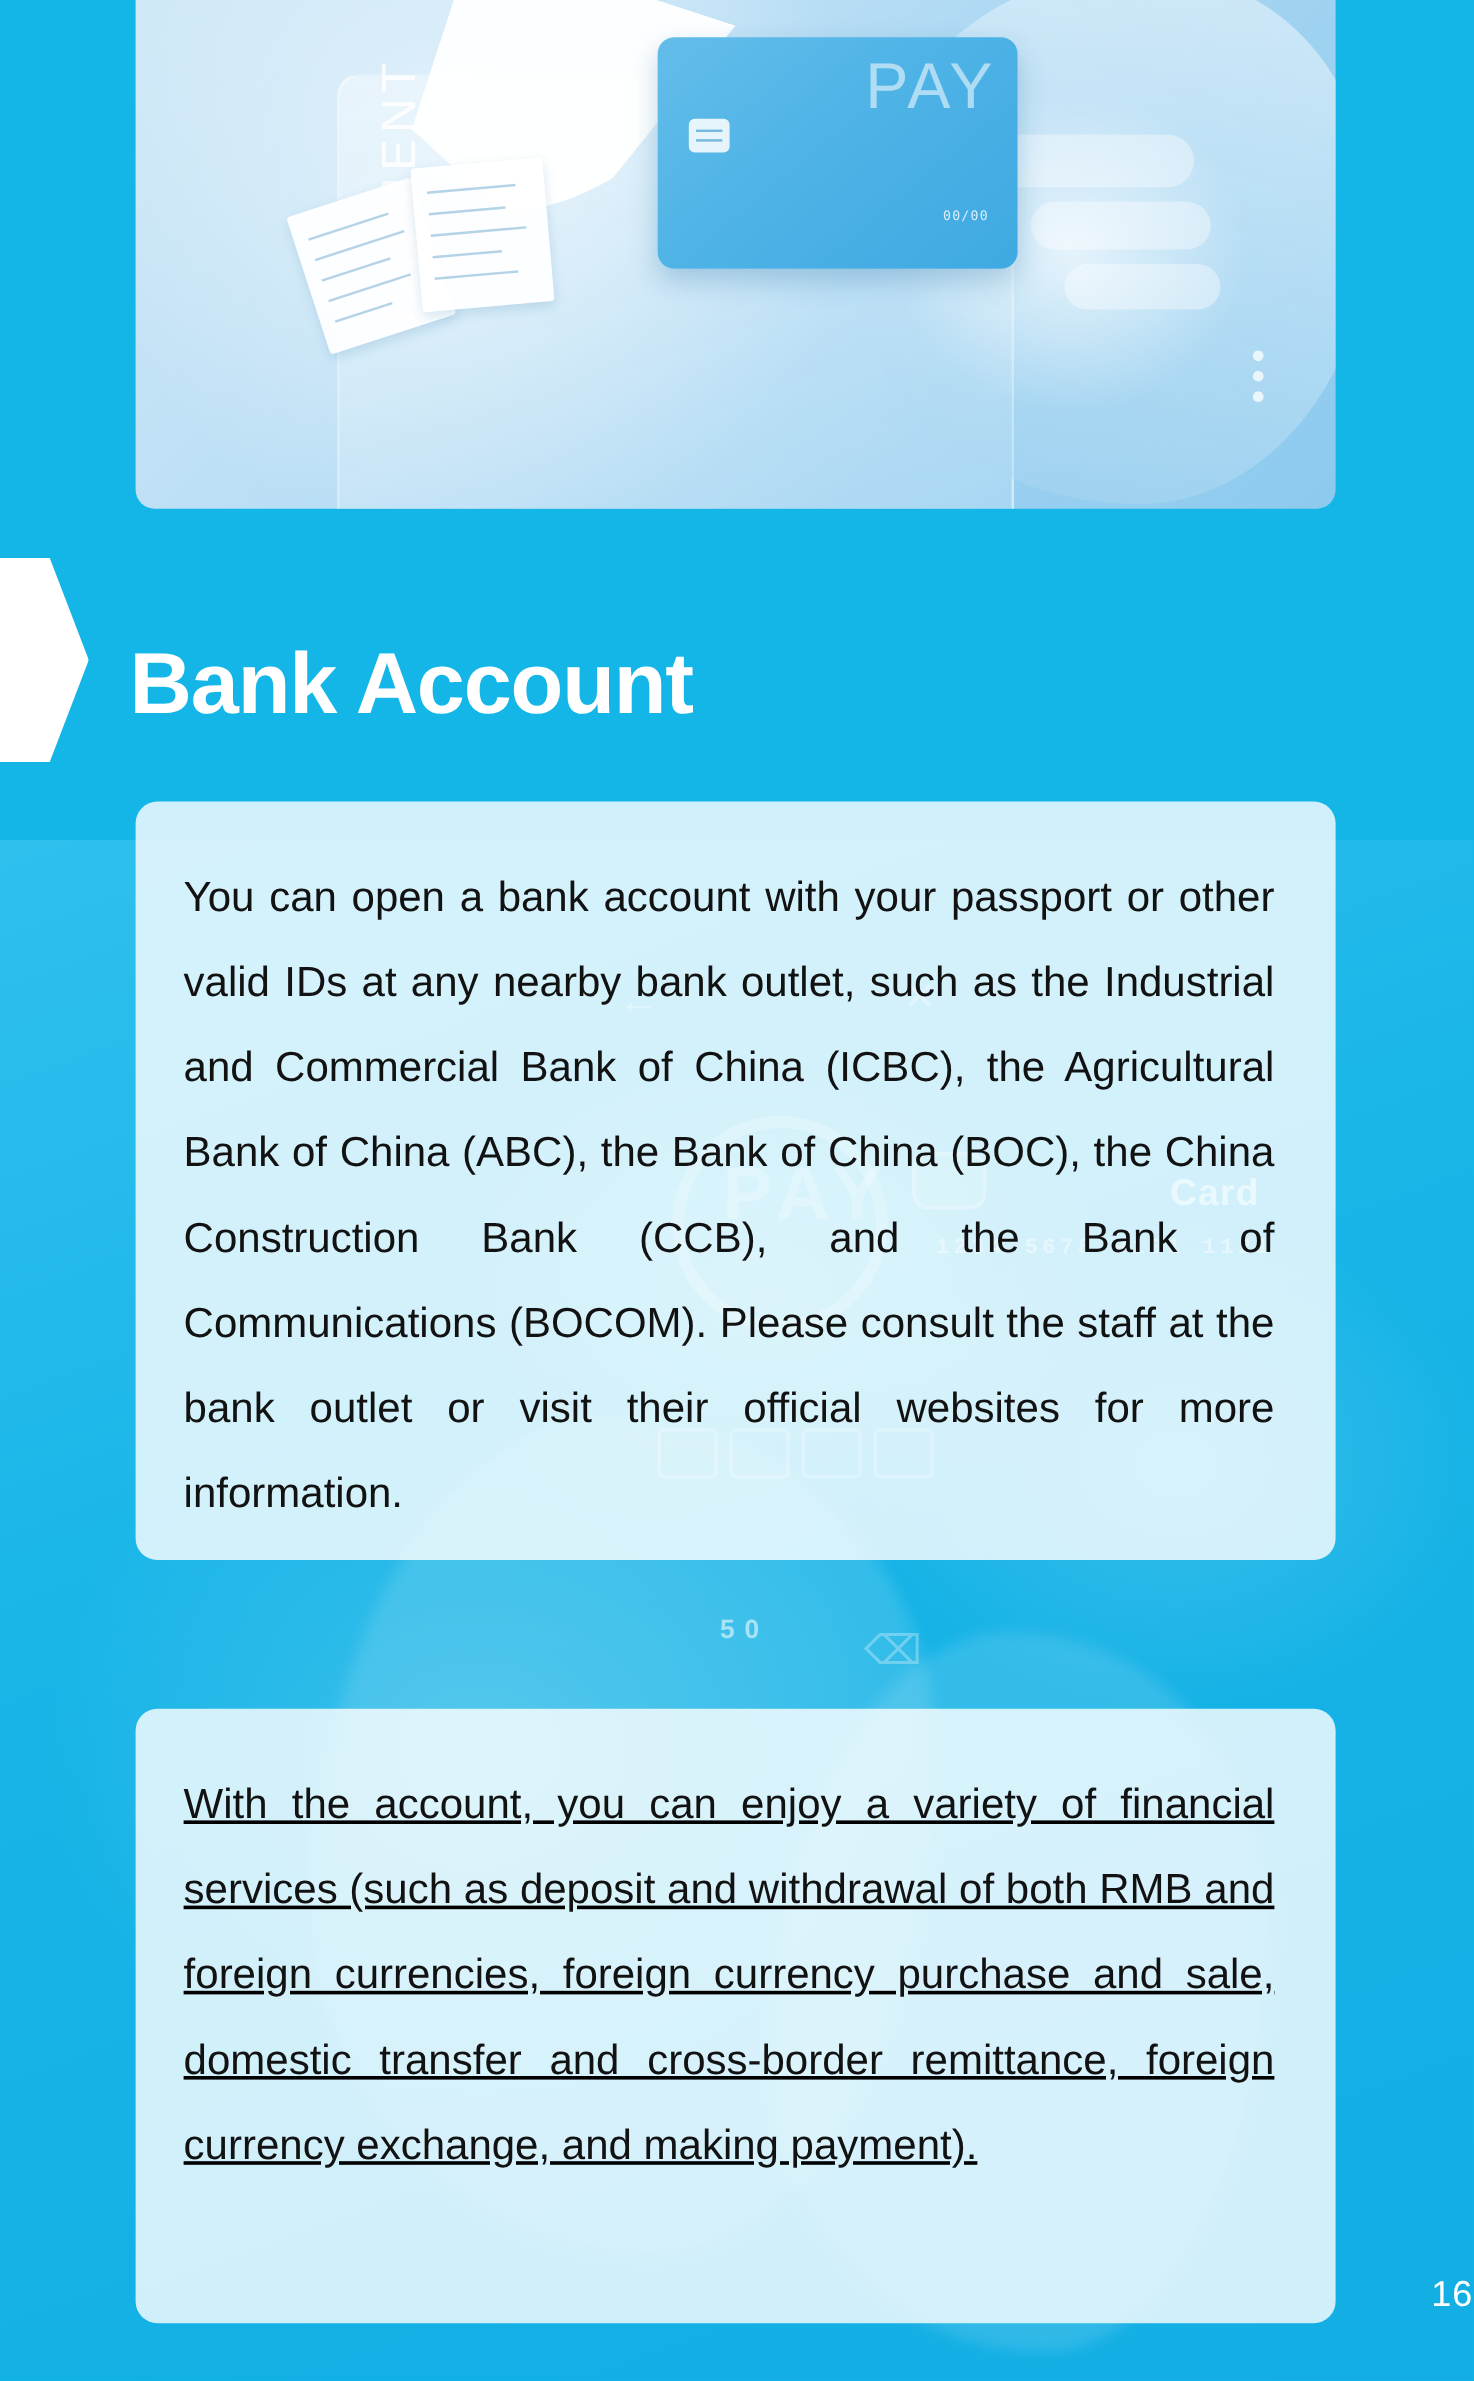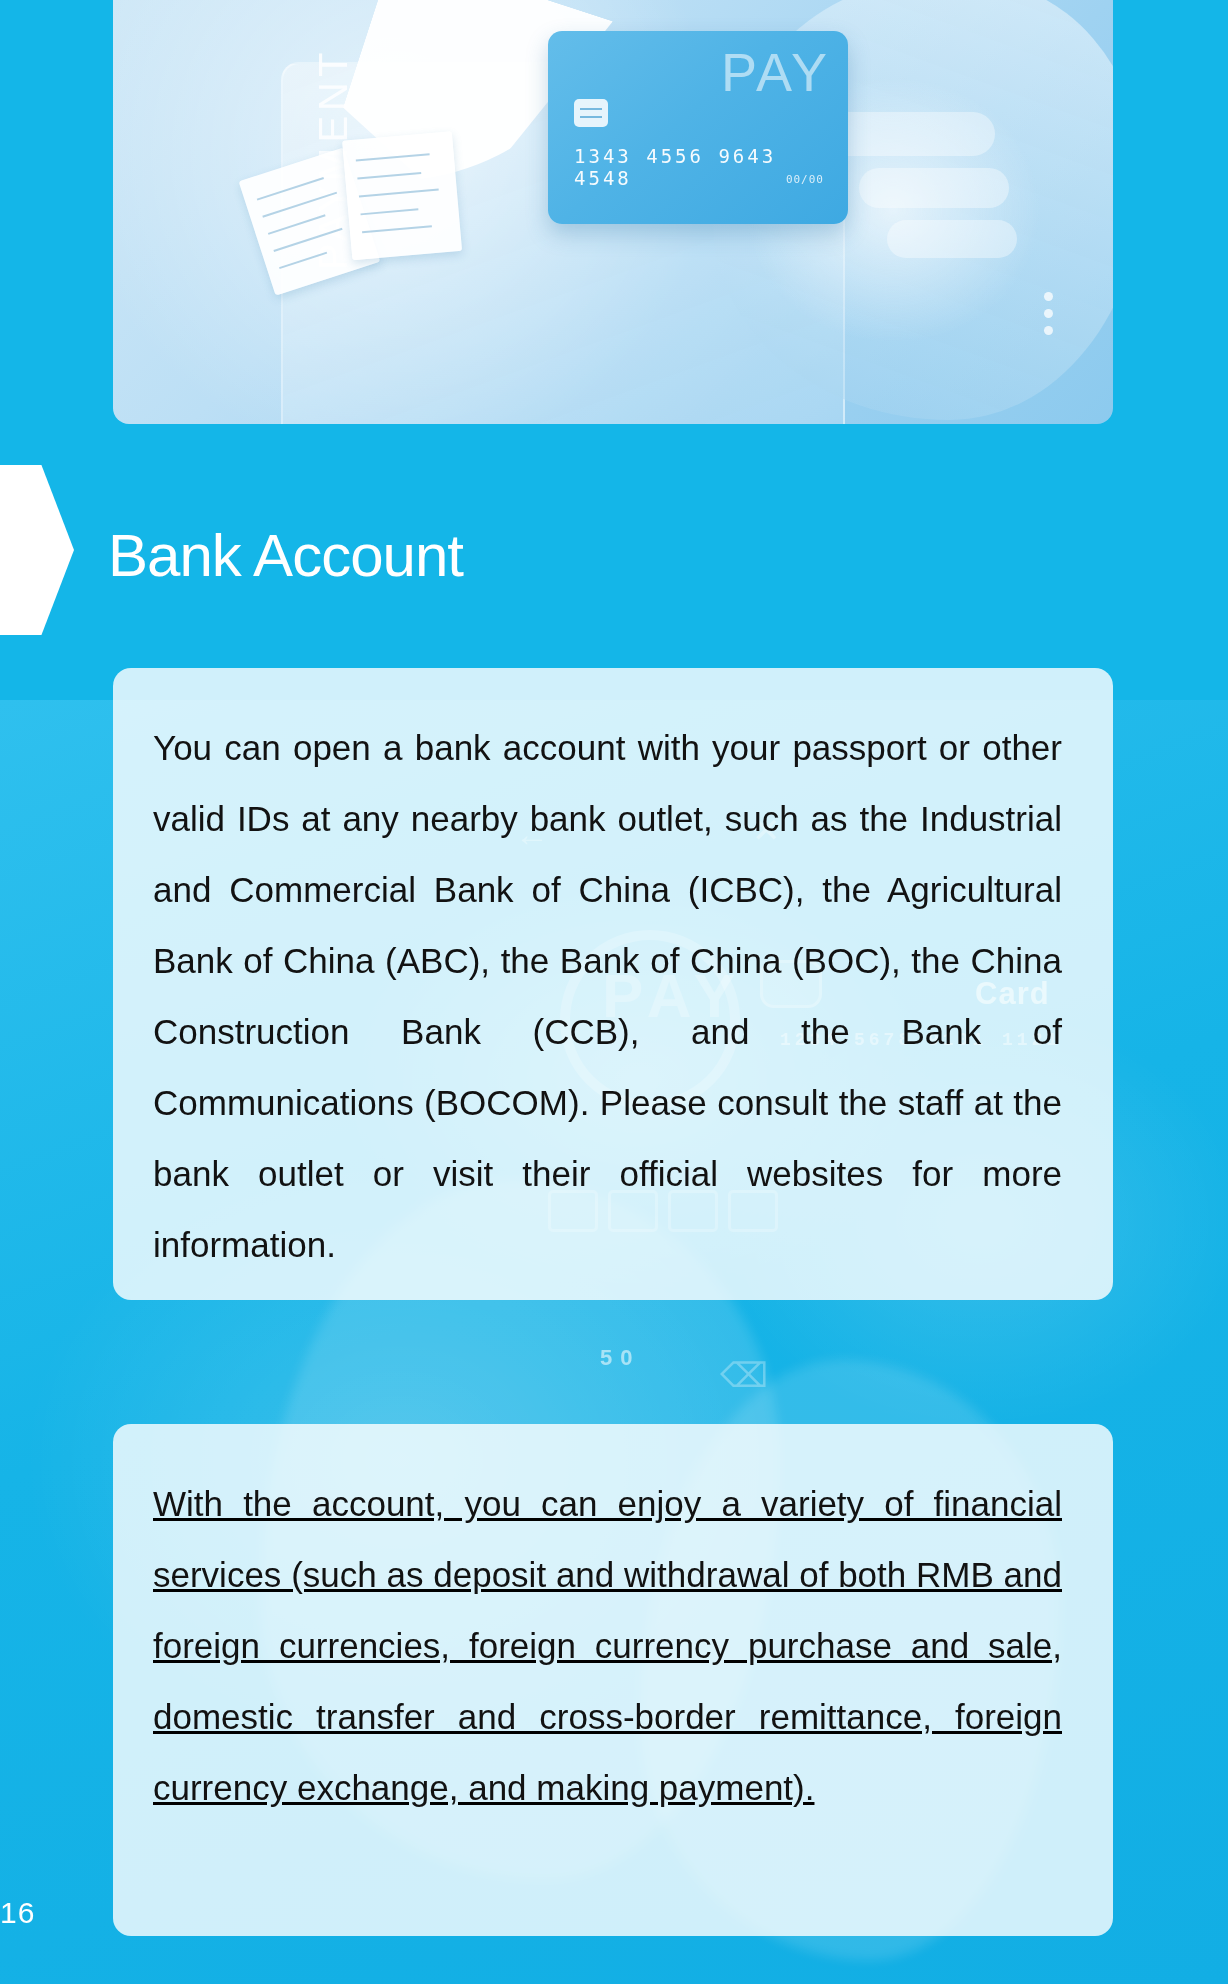--- a/index.html
+++ b/index.html
@@ -270,22 +270,22 @@
     width: 74px;
     height: 170px;
     background: #ffffff;
     clip-path: polygon(0 0, 56% 0, 100% 50%, 56% 100%, 0 100%);
   }
   .page-title {
     position: absolute;
     left: 108px;
     top: 18px;
     color: #ffffff;
-    font-size: 60px;
-    font-weight: normal;
+    font-size: 72px;
+    font-weight: bold;
     letter-spacing: -1px;
     line-height: 1.1;
     white-space: nowrap;
   }
 
   
   .card-panel {
     position: absolute;
     left: 113px;
     width: 1000px;
@@ -304,21 +304,21 @@
     text-align: justify;
     text-justify: inter-word;
   }
 
   
   .page-number {
     position: absolute;
     left: 0;
     top: 1896px;
     width: 1228px;
-    text-align: left;
+    text-align: right;
     color: #ffffff;
     font-size: 30px;
     letter-spacing: 1px;
   }
 </style>
 </head>
 <body>
 
 <div class="page-bg">
   <div class="bg-photo"></div>
@@ -373,21 +373,20 @@
       <div class="receipt-line" style="left:12px; top:56px; width:80px;"></div>
       <div class="receipt-line" style="left:12px; top:74px; width:58px;"></div>
       <div class="receipt-line" style="left:12px; top:92px; width:70px;"></div>
     </div>
   </div>
 
 
   <div class="hero-card card-front">
     <div class="card-pay">PAY</div>
     <div class="chip" style="left:26px; top:68px;"></div>
-    <div class="card-num" style="left:26px; top:114px;">1343  4556  9643  4548</div>
     <div class="card-exp" style="right:24px; top:142px;">00/00</div>
   </div>
 
   <div class="hero-dots">
     <i></i>
       <i></i>
       <i></i>
   </div>
 </div>
 

